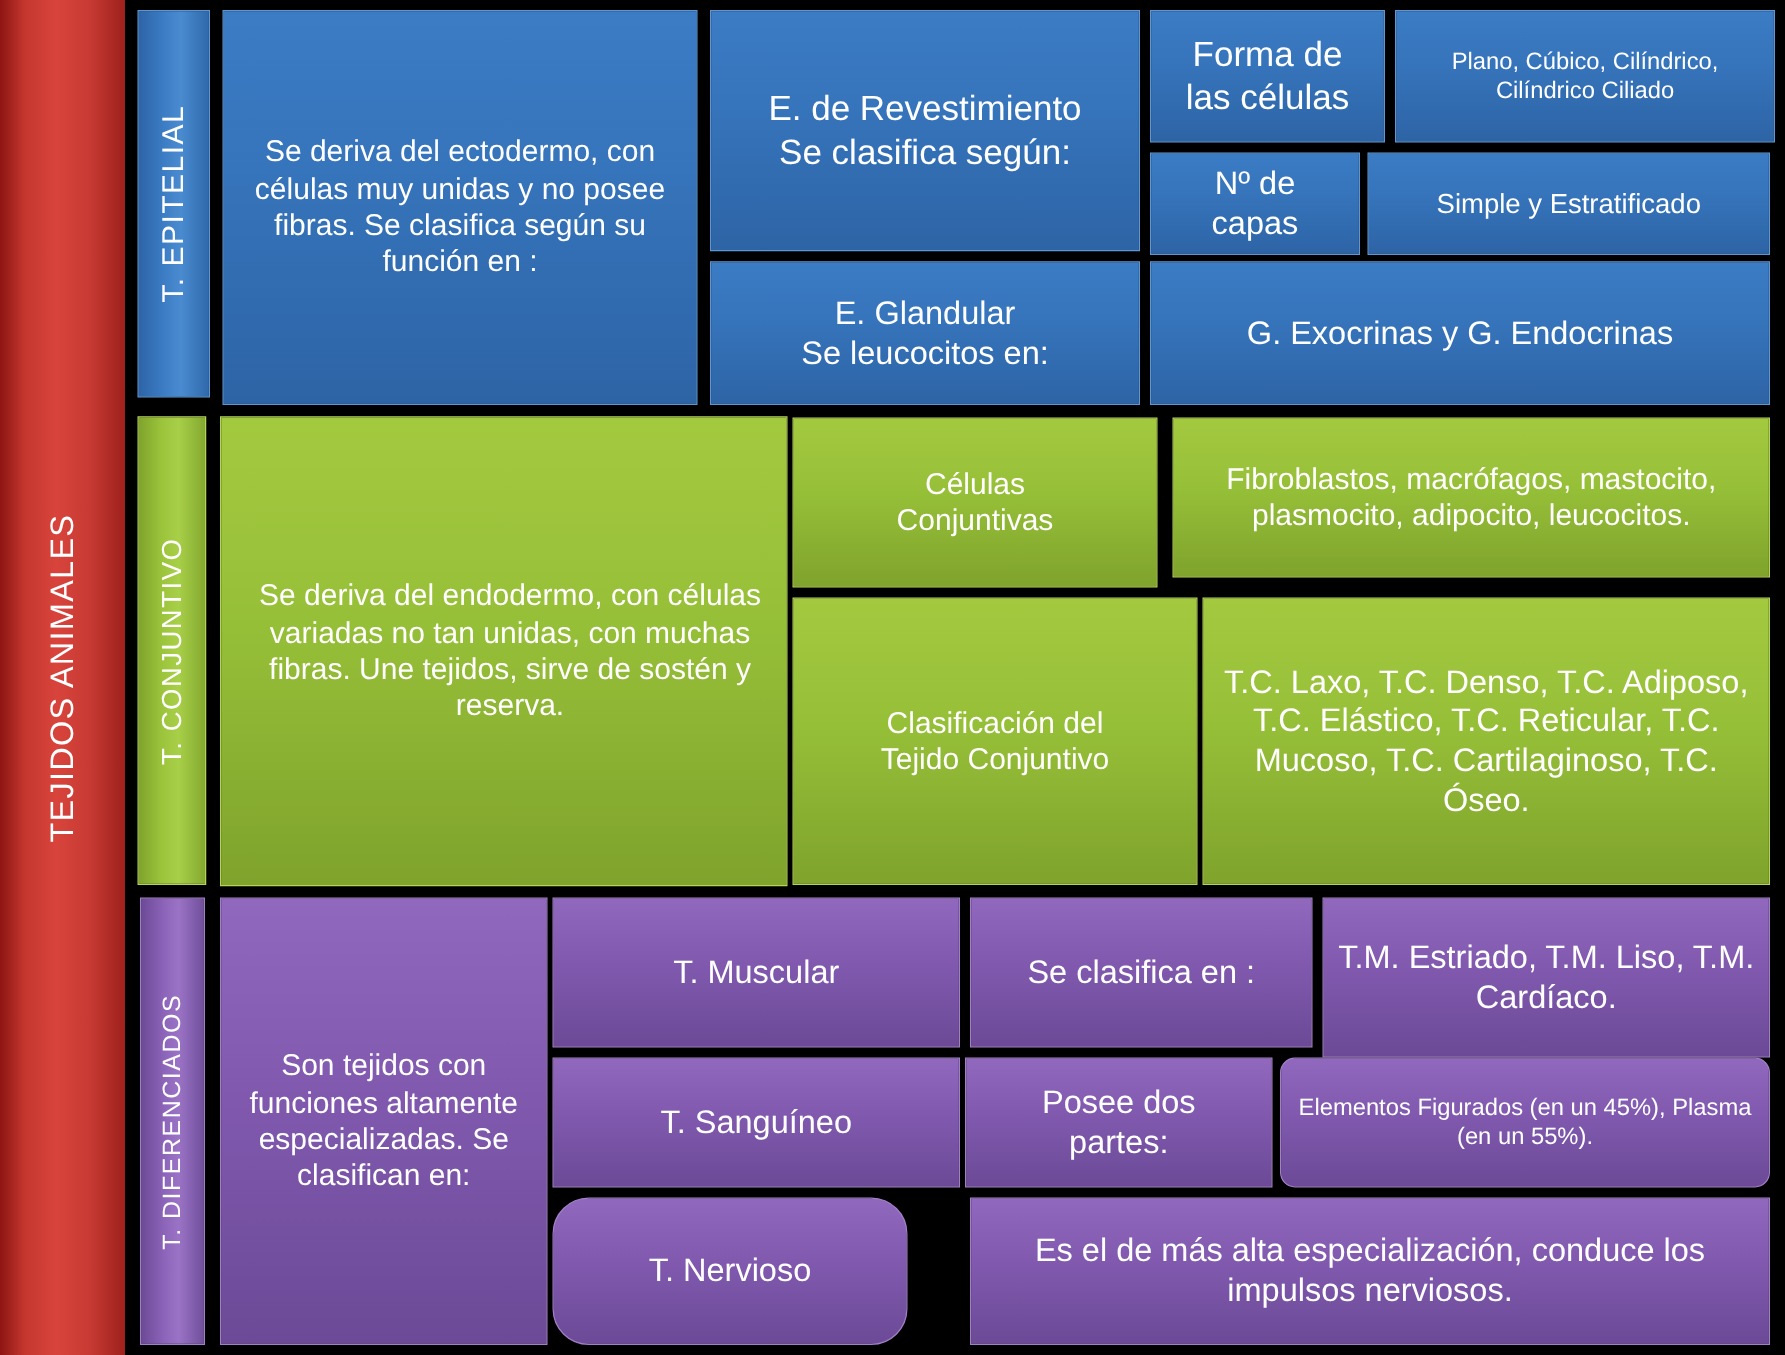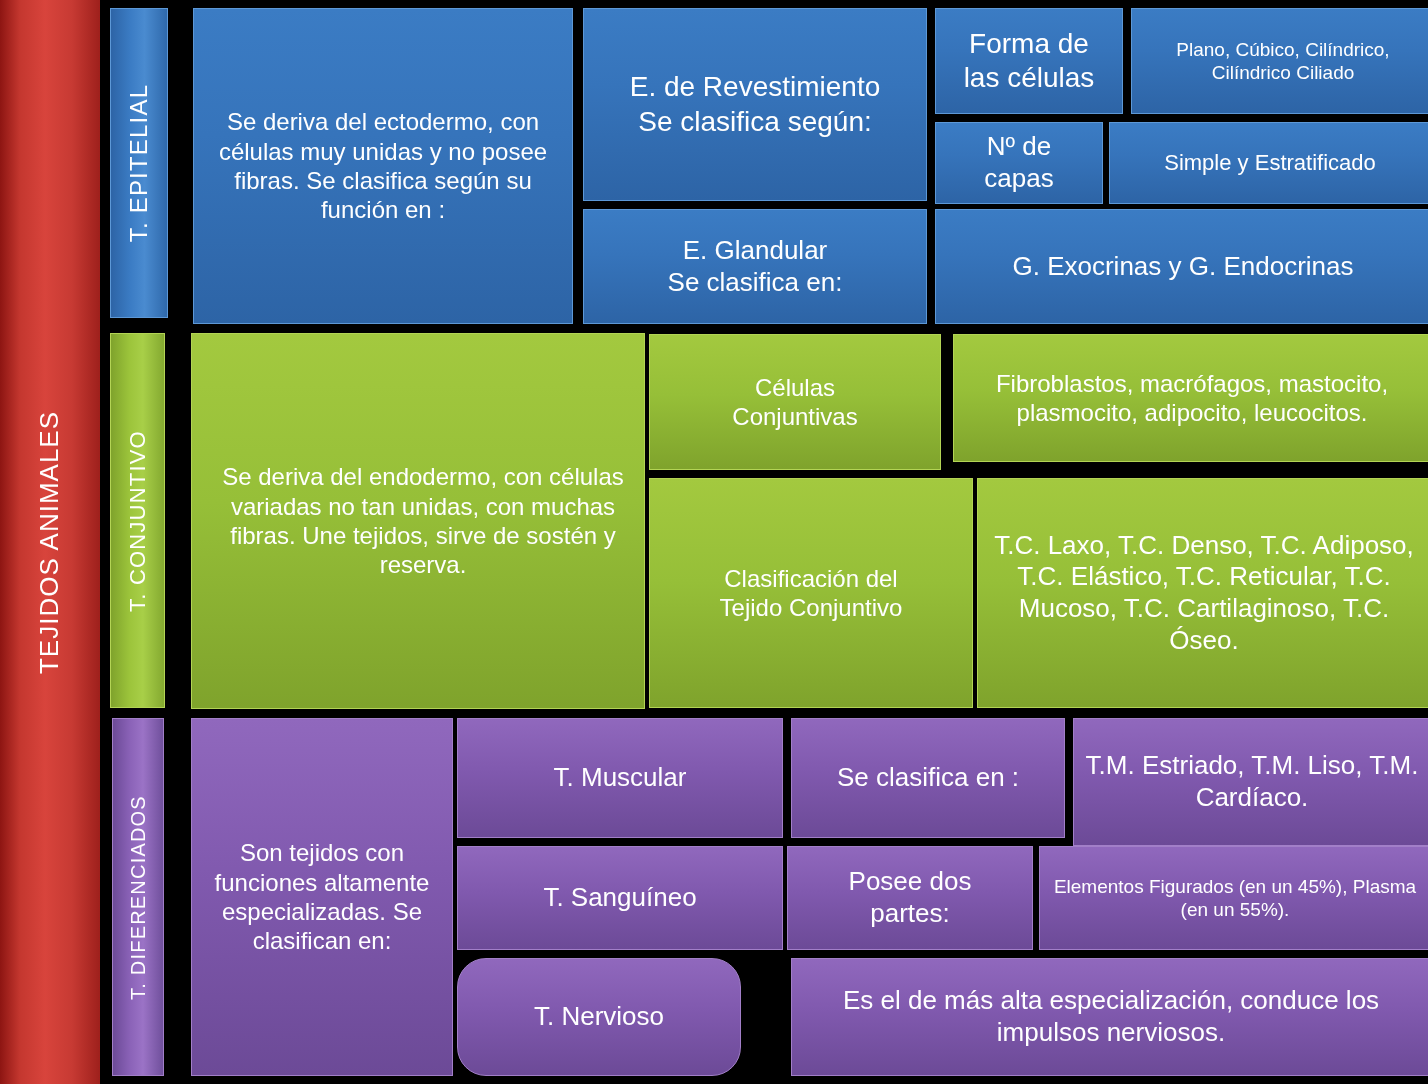--- a/index.html
+++ b/index.html
@@ -21,21 +21,20 @@
   .box {
     position: absolute;
     display: flex;
     align-items: center;
     justify-content: center;
     text-align: center;
     color: #ffffff;
     line-height: 1.22;
     padding: 4px 10px;
     overflow: hidden;
-    margin-left: 15px;
   }
   .box .txt {
     display: block;
     width: 100%;
     white-space: pre-line;
   }
 
   
   .redbar {
     position: absolute;
@@ -132,21 +131,21 @@
     <span class="txt">Nº de
 capas</span>
   </div>
 
   <div class="box blue fs-22" style="left:1094px; top:122px; width:322px; height:82px;">
     <span class="txt">Simple y Estratificado</span>
   </div>
 
   <div class="box blue fs-26" style="left:568px; top:209px; width:344px; height:115px;">
     <span class="txt">E. Glandular
-Se clasifica en:</span>
+Se leucocitos en:</span>
   </div>
 
   <div class="box blue fs-26" style="left:920px; top:209px; width:496px; height:115px;">
     <span class="txt">G. Exocrinas y G. Endocrinas</span>
   </div>
 
   <div class="vtab green-tab" style="left:110px; top:333px; width:55px; height:375px;">
     <span class="vtxt fs-22">T. CONJUNTIVO</span>
   </div>
 
@@ -194,21 +193,21 @@
 
   <div class="box purple fs-26" style="left:442px; top:846px; width:326px; height:104px;">
     <span class="txt">T. Sanguíneo</span>
   </div>
 
   <div class="box purple fs-26" style="left:772px; top:846px; width:246px; height:104px;">
     <span class="txt">Posee dos
 partes:</span>
   </div>
 
-  <div class="box purple fs-19" style="left:1024px; top:846px; width:392px; height:104px;">
+  <div class="box purple fs-19" style="left:1024px; top:846px; width:392px; height:104px;border-radius:12px;">
     <span class="txt">Elementos Figurados (en un 45%), Plasma (en un 55%).</span>
   </div>
 
   <div class="box purple fs-26" style="left:442px; top:958px; width:284px; height:118px;border-radius:29px;">
     <span class="txt">T. Nervioso</span>
   </div>
 
   <div class="box purple fs-26" style="left:776px; top:958px; width:640px; height:118px;">
     <span class="txt">Es el de más alta especialización, conduce los impulsos nerviosos.</span>
   </div>

